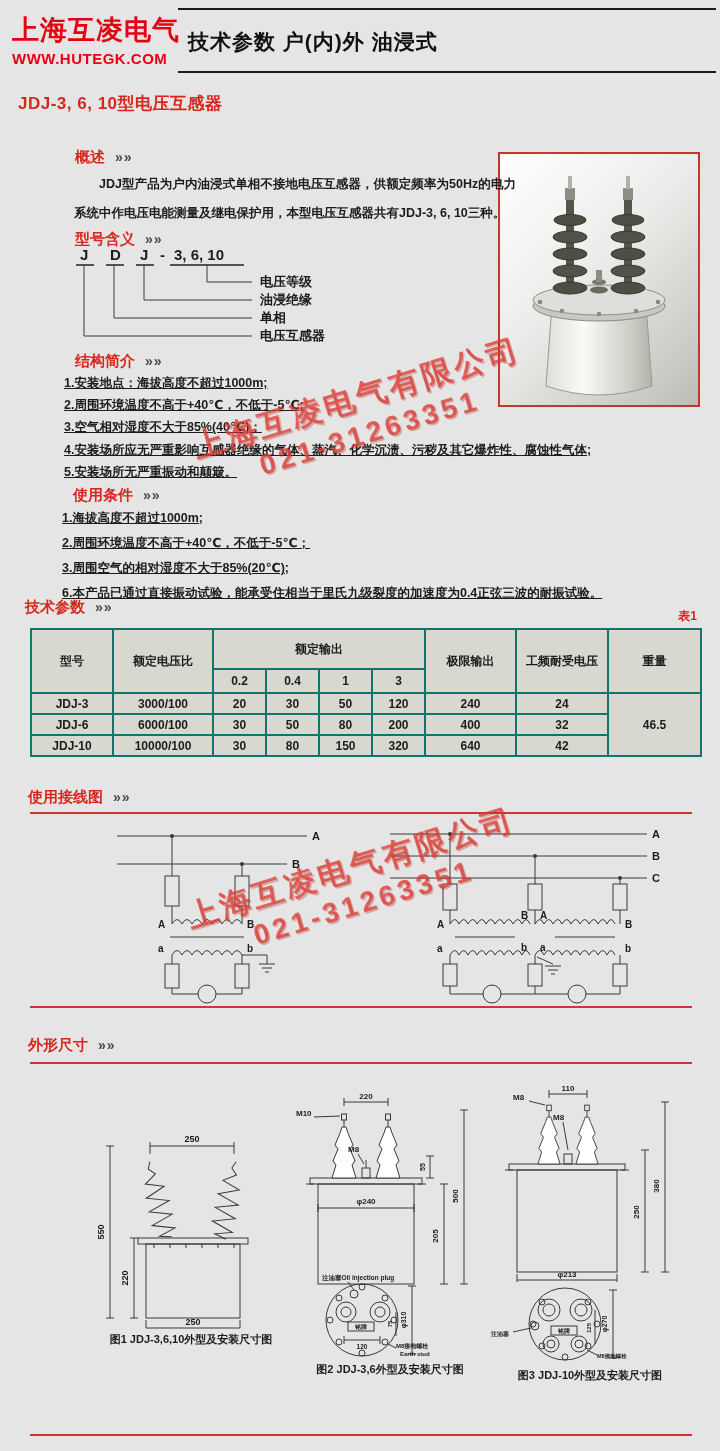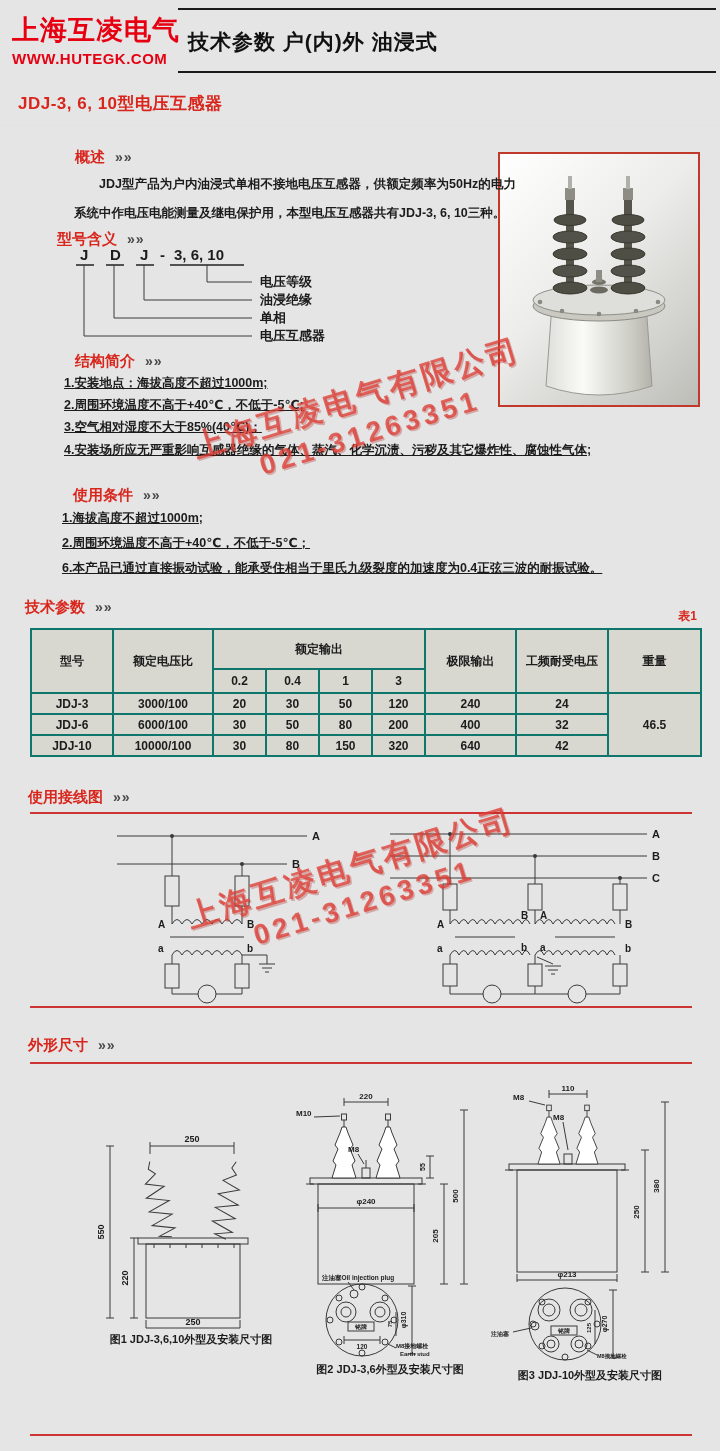--- a/index.html
+++ b/index.html
@@ -96,21 +96,21 @@
         <rect x="126" y="22" width="4" height="13" fill="#b0b0aa"></rect>
       </g>
     </svg>
   </div>
 
   <div class="ab sec-h" style="left:75px;top:148px;">
     <span>概述</span><span class="arrows">»»</span>
   </div>
   <div class="ab para" style="left:74px;top:170px;width:442px;">JDJ型产品为户内油浸式单相不接地电压互感器，供额定频率为50Hz的电力系统中作电压电能测量及继电保护用，本型电压互感器共有JDJ-3, 6, 10三种。</div>
 
-  <div class="ab sec-h" style="left:57px;top:230px;">
+  <div class="ab sec-h" style="left:75px;top:230px;">
     <span>型号含义</span><span class="arrows">»»</span>
   </div>
   <svg class="ab" style="left:72px;top:244px;" width="400" height="108" viewBox="0 0 400 108">
     <text x="8" y="16" font-size="15">J</text>
     <text x="38" y="16" font-size="15">D</text>
     <text x="68" y="16" font-size="15">J</text>
     <text x="88" y="16" font-size="15">-</text>
     <text x="102" y="16" font-size="15">3, 6, 10</text>
     <path class="ln15" d="M4,21 H22 M34,21 H52 M64,21 H82 M98,21 H172"></path>
     <path class="ln" d="M12,21 V92 H180 M42,21 V74 H180 M72,21 V56 H180 M135,21 V38 H180"></path>
@@ -121,28 +121,30 @@
   </svg>
 
   <div class="ab sec-h" style="left:75px;top:352px;">
     <span>结构简介</span><span class="arrows">»»</span>
   </div>
   <div class="ab items" style="left:64px;top:372px;">
     <div>1.安装地点：海拔高度不超过1000m;</div>
     <div>2.周围环境温度不高于+40℃，不低于-5℃;</div>
     <div>3.空气相对湿度不大于85%(40℃)；</div>
     <div>4.安装场所应无严重影响互感器绝缘的气体、蒸汽、化学沉渍、污秽及其它爆炸性、腐蚀性气体;</div>
+    <div>5.安装场所无严重振动和颠簸。</div>
   </div>
 
   <div class="ab sec-h" style="left:73px;top:486px;">
     <span>使用条件</span><span class="arrows">»»</span>
   </div>
   <div class="ab items wide" style="left:62px;top:506px;">
     <div>1.海拔高度不超过1000m;</div>
     <div>2.周围环境温度不高于+40℃，不低于-5℃；</div>
+    <div>3.周围空气的相对湿度不大于85%(20℃);</div>
     <div>6.本产品已通过直接振动试验，能承受住相当于里氏九级裂度的加速度为0.4正弦三波的耐振试验。</div>
   </div>
 
   <div class="ab sec-h" style="left:25px;top:598px;">
     <span>技术参数</span><span class="arrows">»»</span>
   </div>
   <div class="ab tbl-tag" style="left:620px;top:608px;width:77px;">表1</div>
 
   <table class="tech ab" style="left:30px;top:628px;">
     <colgroup>

